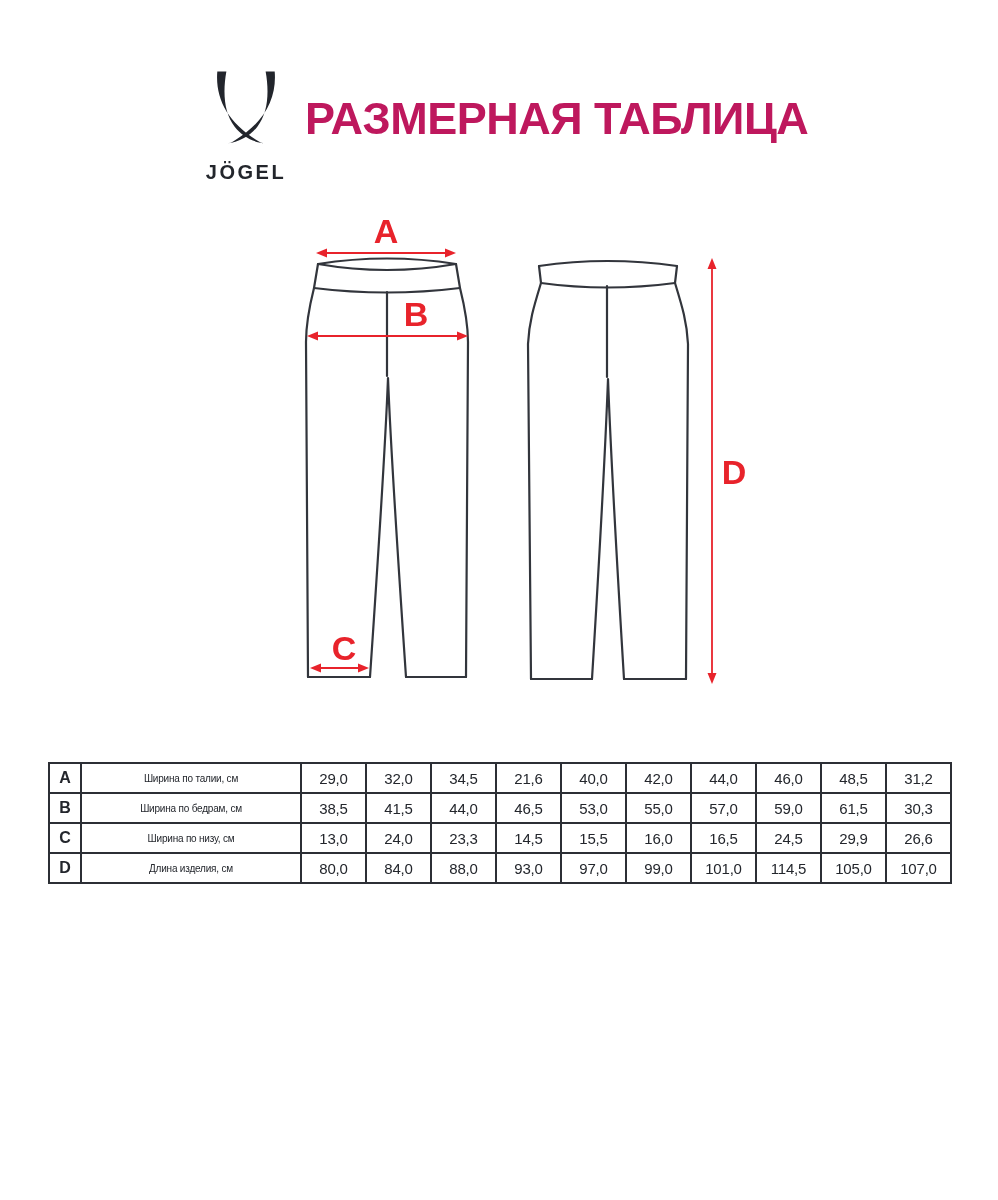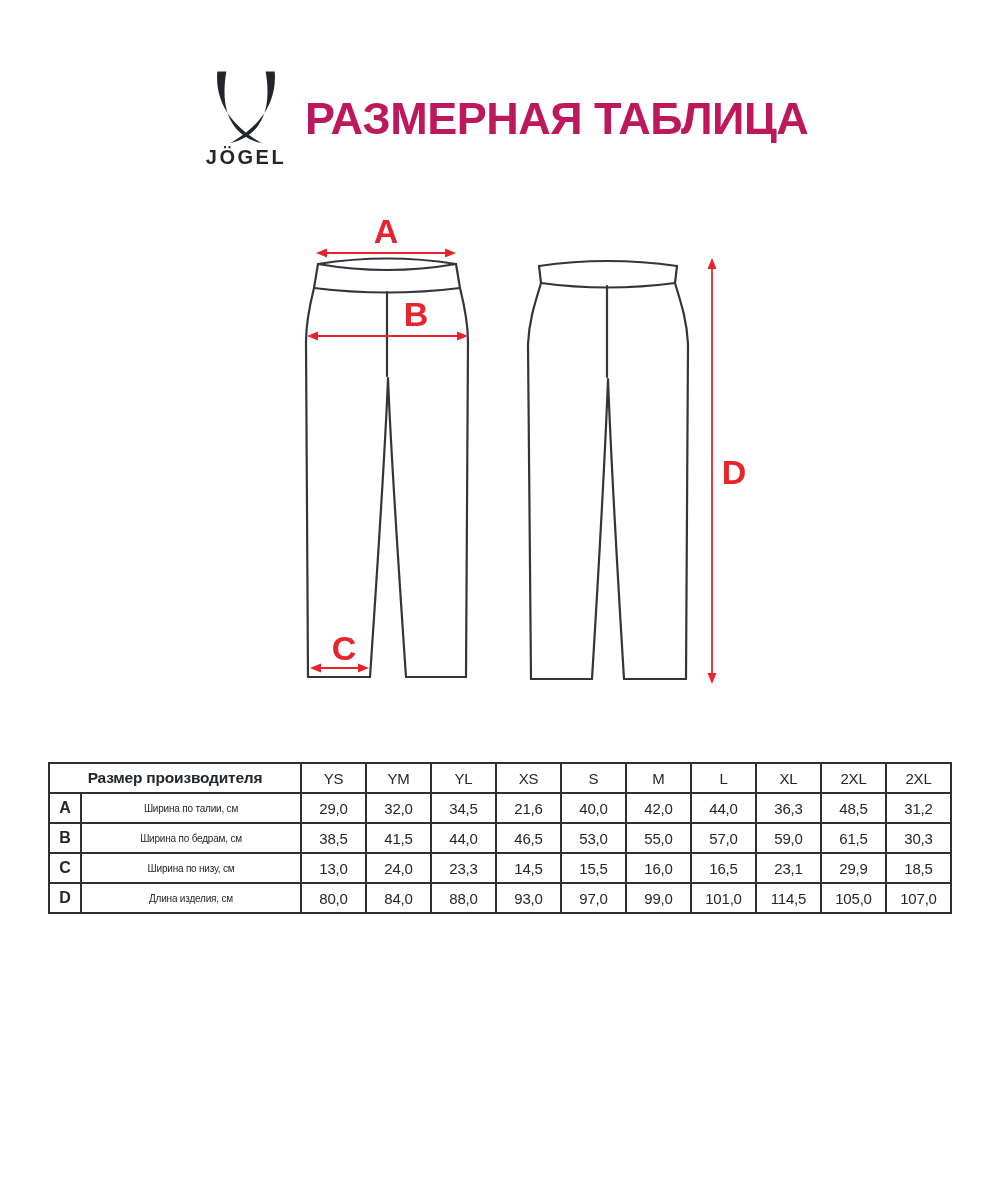--- a/index.html
+++ b/index.html
@@ -15,21 +15,21 @@
   }
 
   
   .logo {
     position:absolute; left:196px; top:70px; width:100px;
     text-align:center;
   }
   .logo svg { display:block; margin:0 auto; }
   .logo-word {
     display:block;
-    margin-top:2px;
+    margin-top:17px;
     font-size:20px;
     font-weight:700;
     letter-spacing:2.5px;
     color:#23262c;
   }
   .page-title {
     position:absolute; left:305px; top:80px;
     font-size:45px;
     font-weight:700;
     letter-spacing:-0.5px;
@@ -155,43 +155,30 @@
         <col style="width:65px">
         <col style="width:65px">
       <col style="width:65px">
         <col style="width:65px">
         <col style="width:65px">
         <col style="width:65px">
         <col style="width:65px">
     </colgroup>
     <tbody>
       <tr>
-        <td colspan="2" class="bold">Размер производителя</td>
-        <td>YS</td>
-        <td>YM</td>
-        <td>YL</td>
-        <td>XS</td>
-        <td>S</td>
-        <td>M</td>
-        <td>L</td>
-        <td>XL</td>
-        <td>2XL</td>
-        <td>2XL</td>
-      </tr>
-      <tr>
         <td class="letter">A</td>
         <td class="measure">Ширина по талии, см</td>
         <td>29,0</td>
         <td>32,0</td>
         <td>34,5</td>
         <td>21,6</td>
         <td>40,0</td>
         <td>42,0</td>
         <td>44,0</td>
-        <td>36,3</td>
+        <td>46,0</td>
         <td>48,5</td>
         <td>31,2</td>
       </tr>
       <tr>
         <td class="letter">B</td>
         <td class="measure">Ширина по бедрам, см</td>
         <td>38,5</td>
         <td>41,5</td>
         <td>44,0</td>
         <td>46,5</td>
@@ -205,23 +192,23 @@
       <tr>
         <td class="letter">C</td>
         <td class="measure">Ширина по низу, см</td>
         <td>13,0</td>
         <td>24,0</td>
         <td>23,3</td>
         <td>14,5</td>
         <td>15,5</td>
         <td>16,0</td>
         <td>16,5</td>
-        <td>23,1</td>
+        <td>24,5</td>
         <td>29,9</td>
-        <td>18,5</td>
+        <td>26,6</td>
       </tr>
       <tr>
         <td class="letter">D</td>
         <td class="measure">Длина изделия, см</td>
         <td>80,0</td>
         <td>84,0</td>
         <td>88,0</td>
         <td>93,0</td>
         <td>97,0</td>
         <td>99,0</td>

